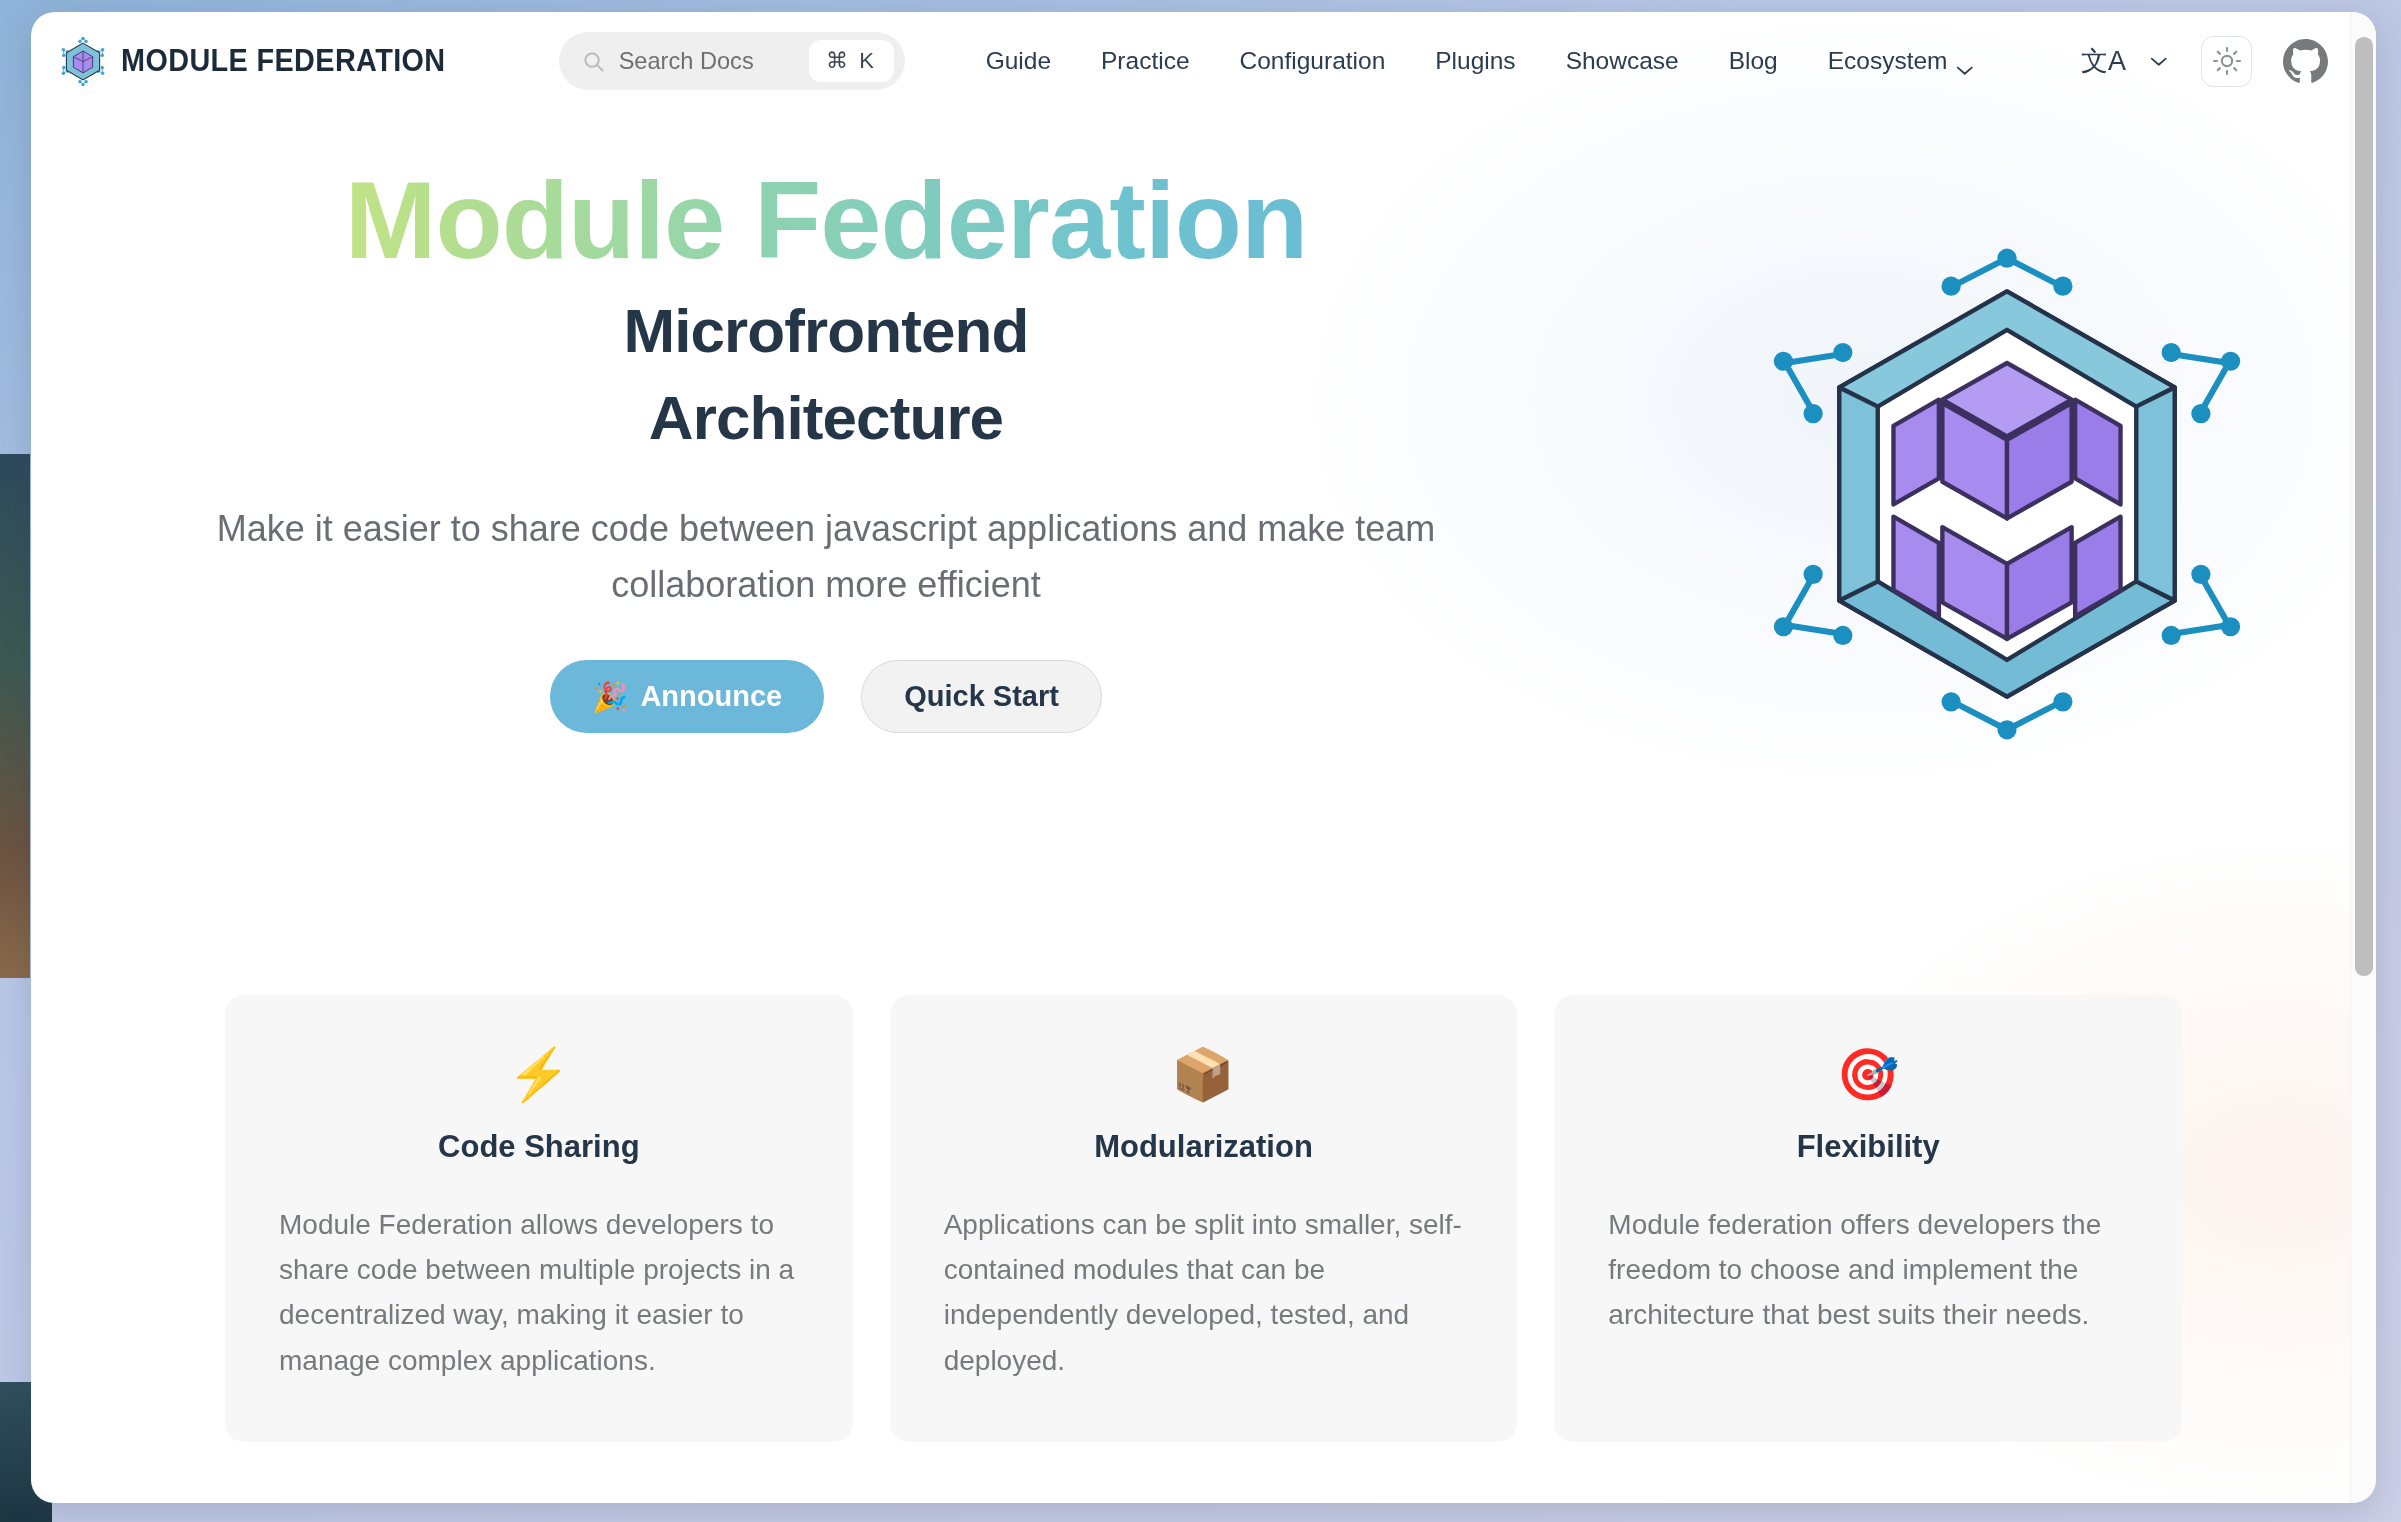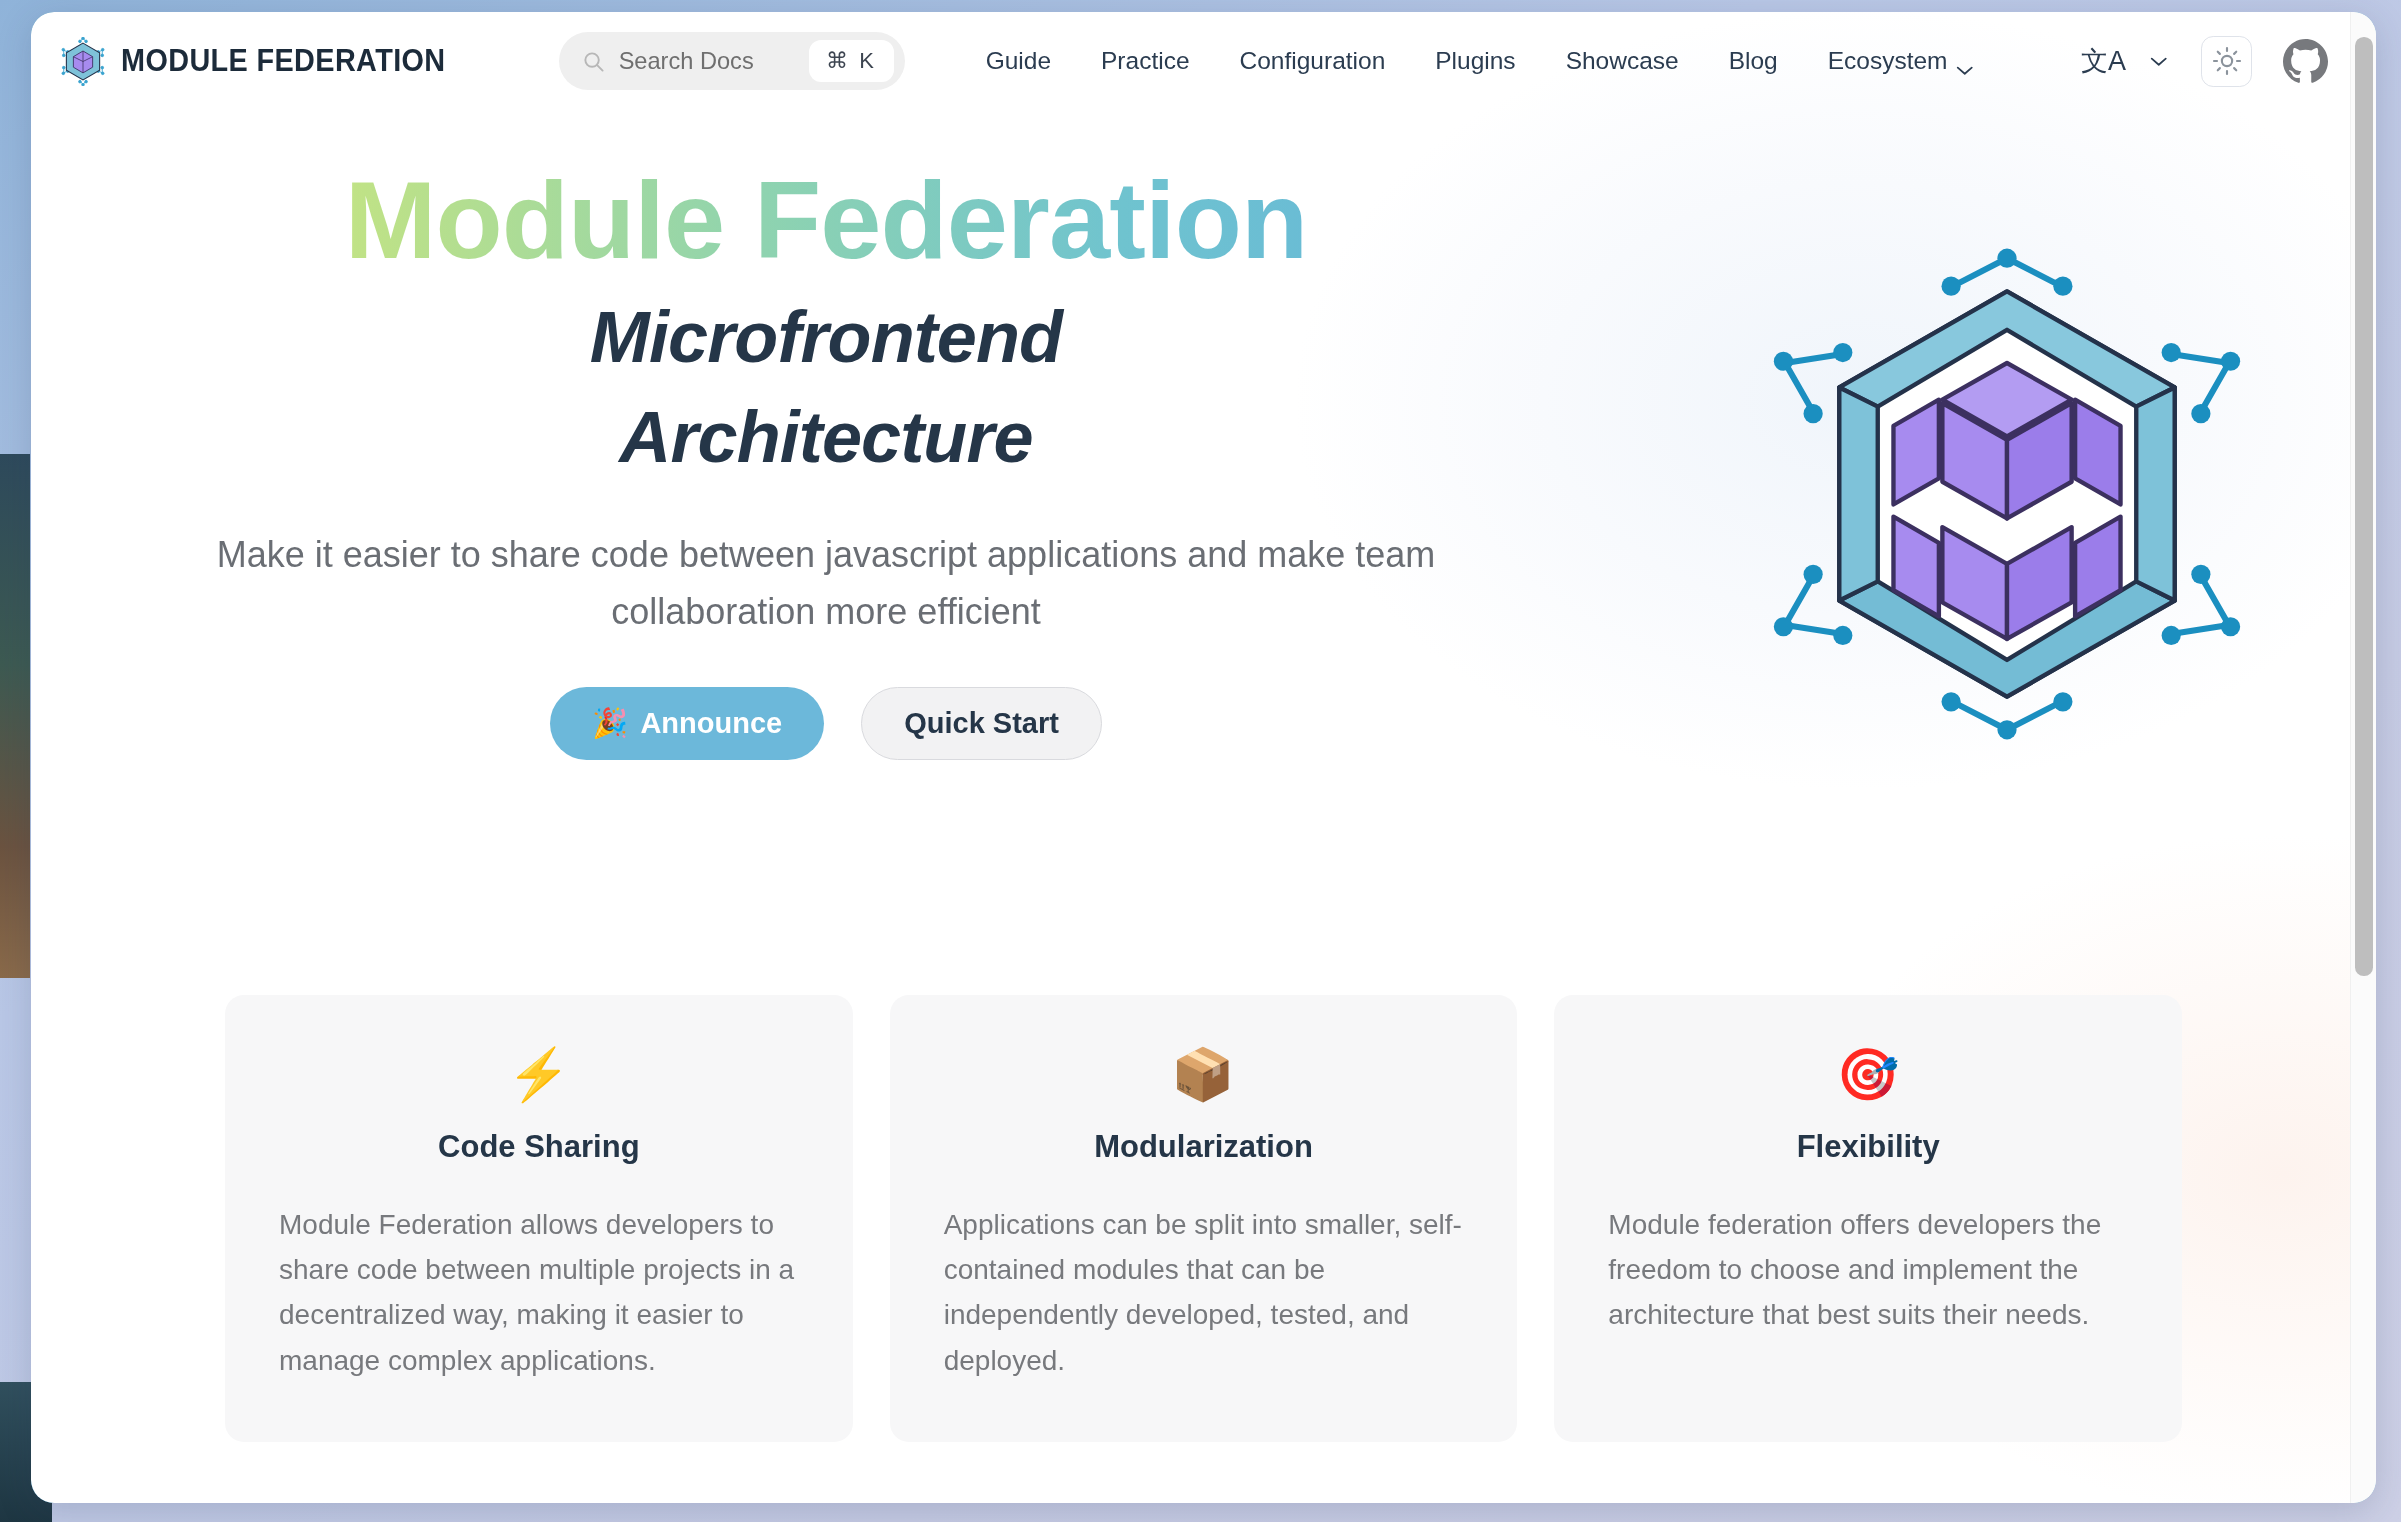--- a/index.html
+++ b/index.html
@@ -118,24 +118,23 @@
   .hero-gradient-title {
     font-family: "Liberation Sans Narrow", "Liberation Sans", sans-serif;
     font-size: 110px; font-weight: 700; line-height: 1.18;
     background: linear-gradient(90deg, #e2ef6f 0%, #b9e08b 22%, #8ed3b0 46%, #6fc3cf 70%, #63b3dc 100%);
     -webkit-background-clip: text; background-clip: text;
     -webkit-text-fill-color: transparent; color: transparent;
     letter-spacing: -0.9px;
   }
   .hero-subtitle-strong {
     font-family: "Liberation Sans Narrow", "Liberation Sans", sans-serif;
-    font-size: 72px; font-weight: 700; line-height: 1.32;
+    font-size: 62px; font-weight: 700; line-height: 1.32;
     color: #253648; margin-top: 5.2px;
     letter-spacing: -0.9px;
-    font-style: italic;
   }
   .hero-desc {
     margin: 42px auto 0;
     max-width: 1416px;
     font-size: 36px; line-height: 1.56; color: #6a6e74;
   }
   .hero-cta {
     margin-top: 47px;
     display: flex; justify-content: center; align-items: center; gap: 37px;
   }

